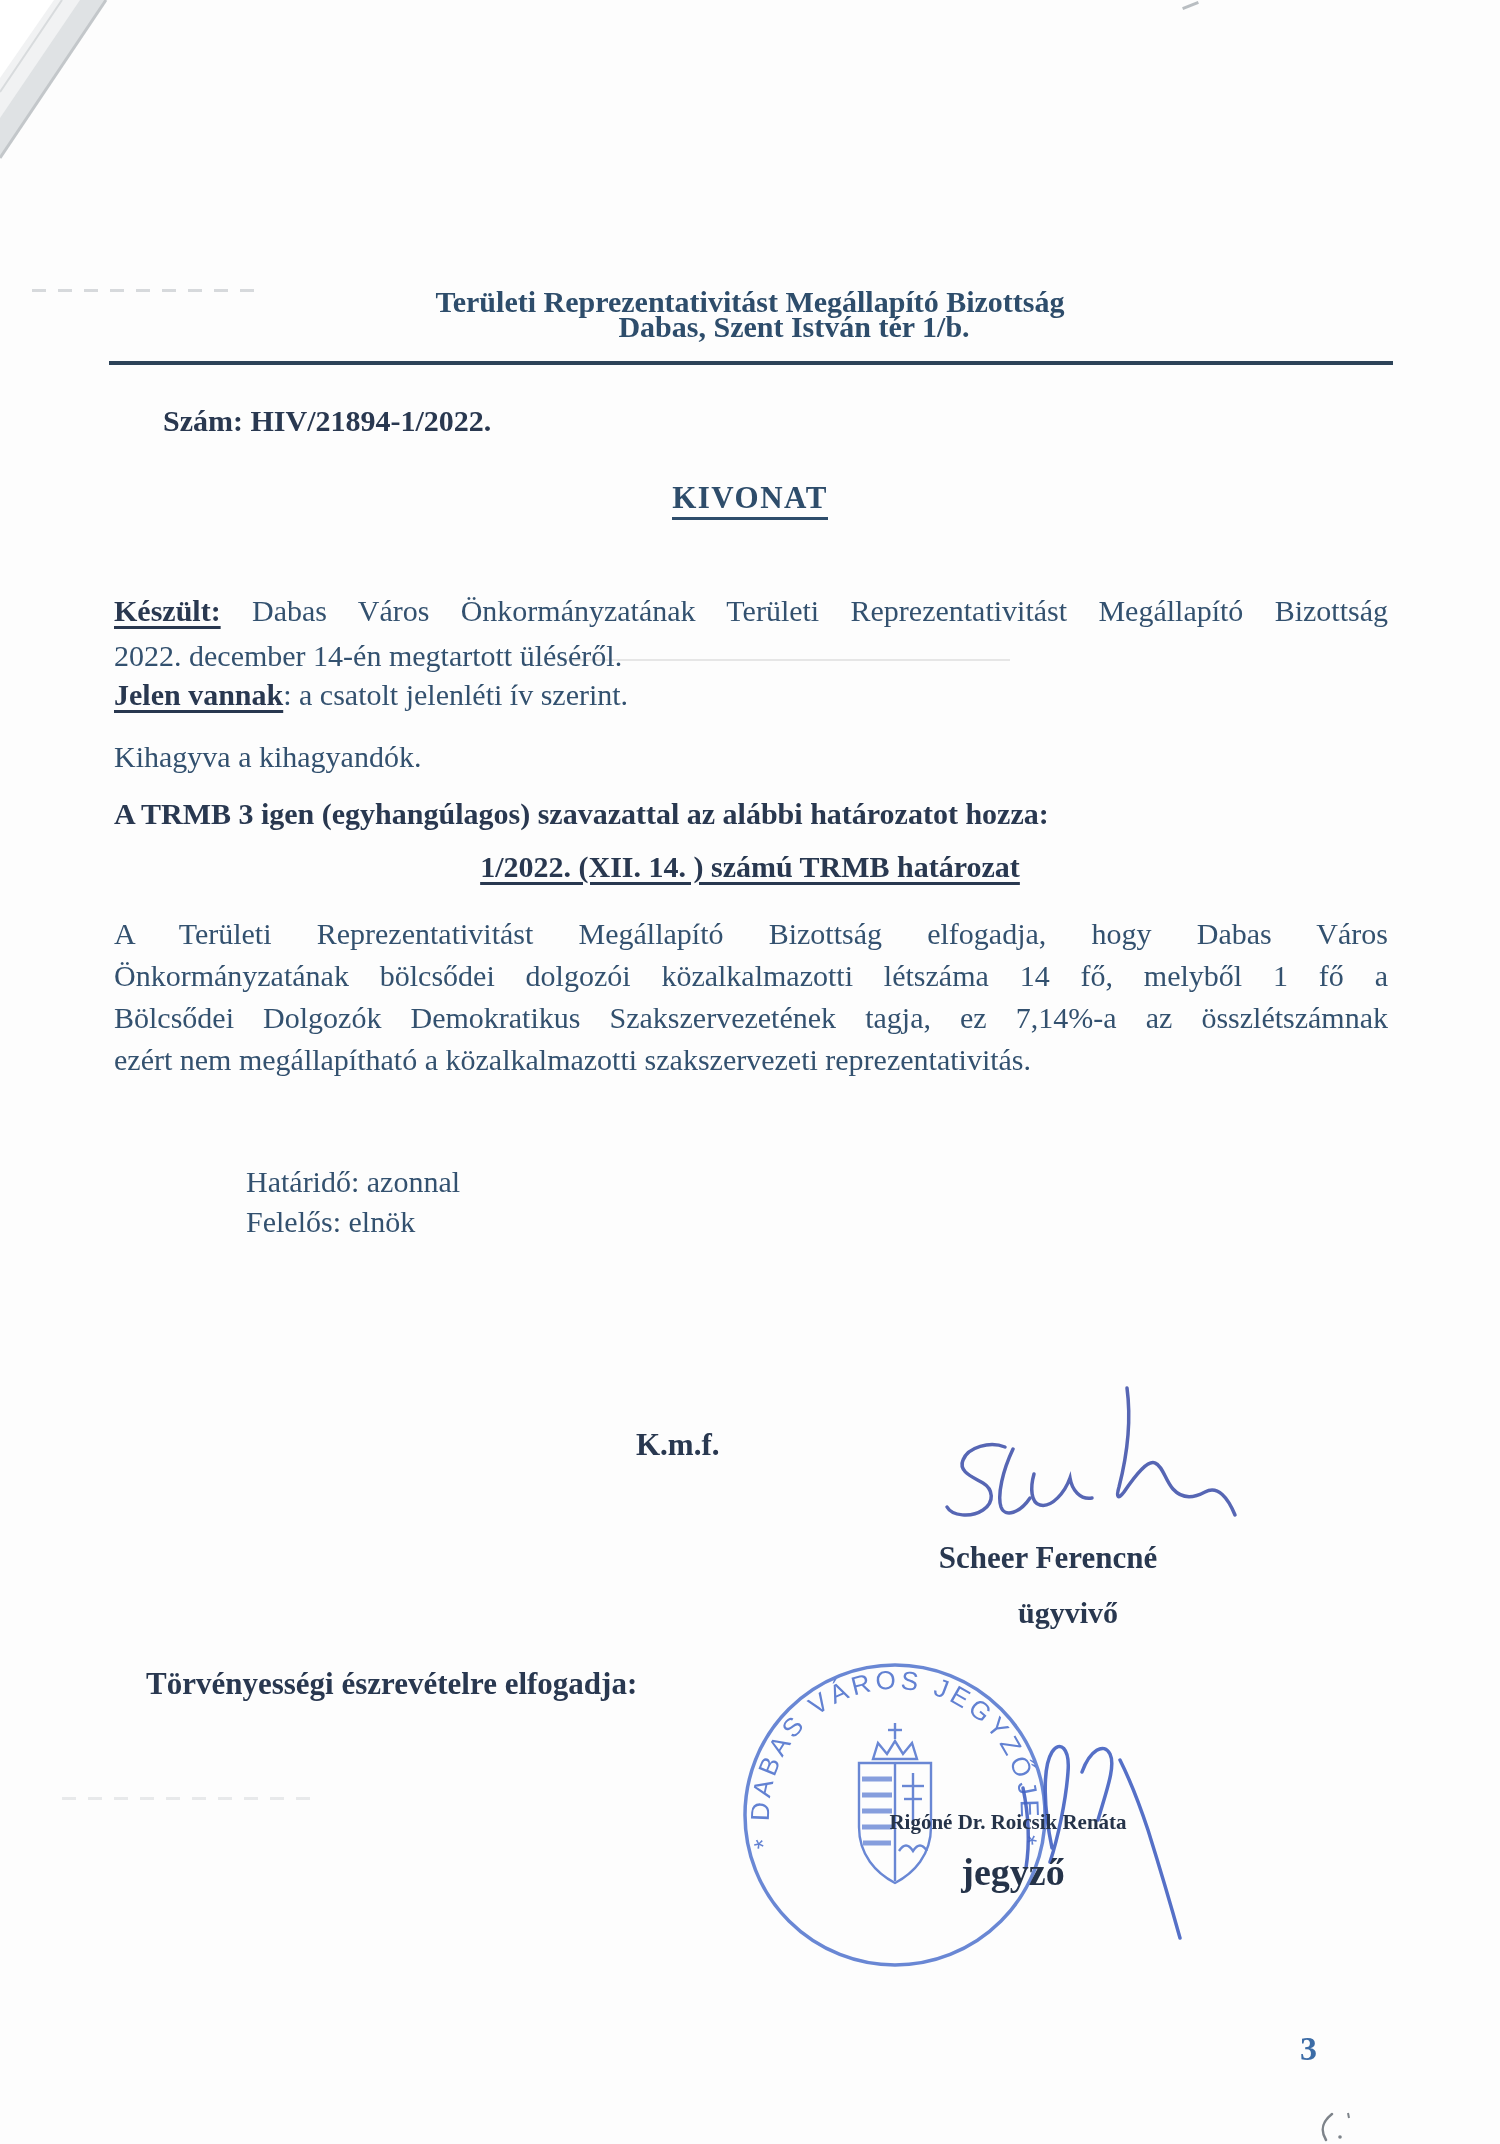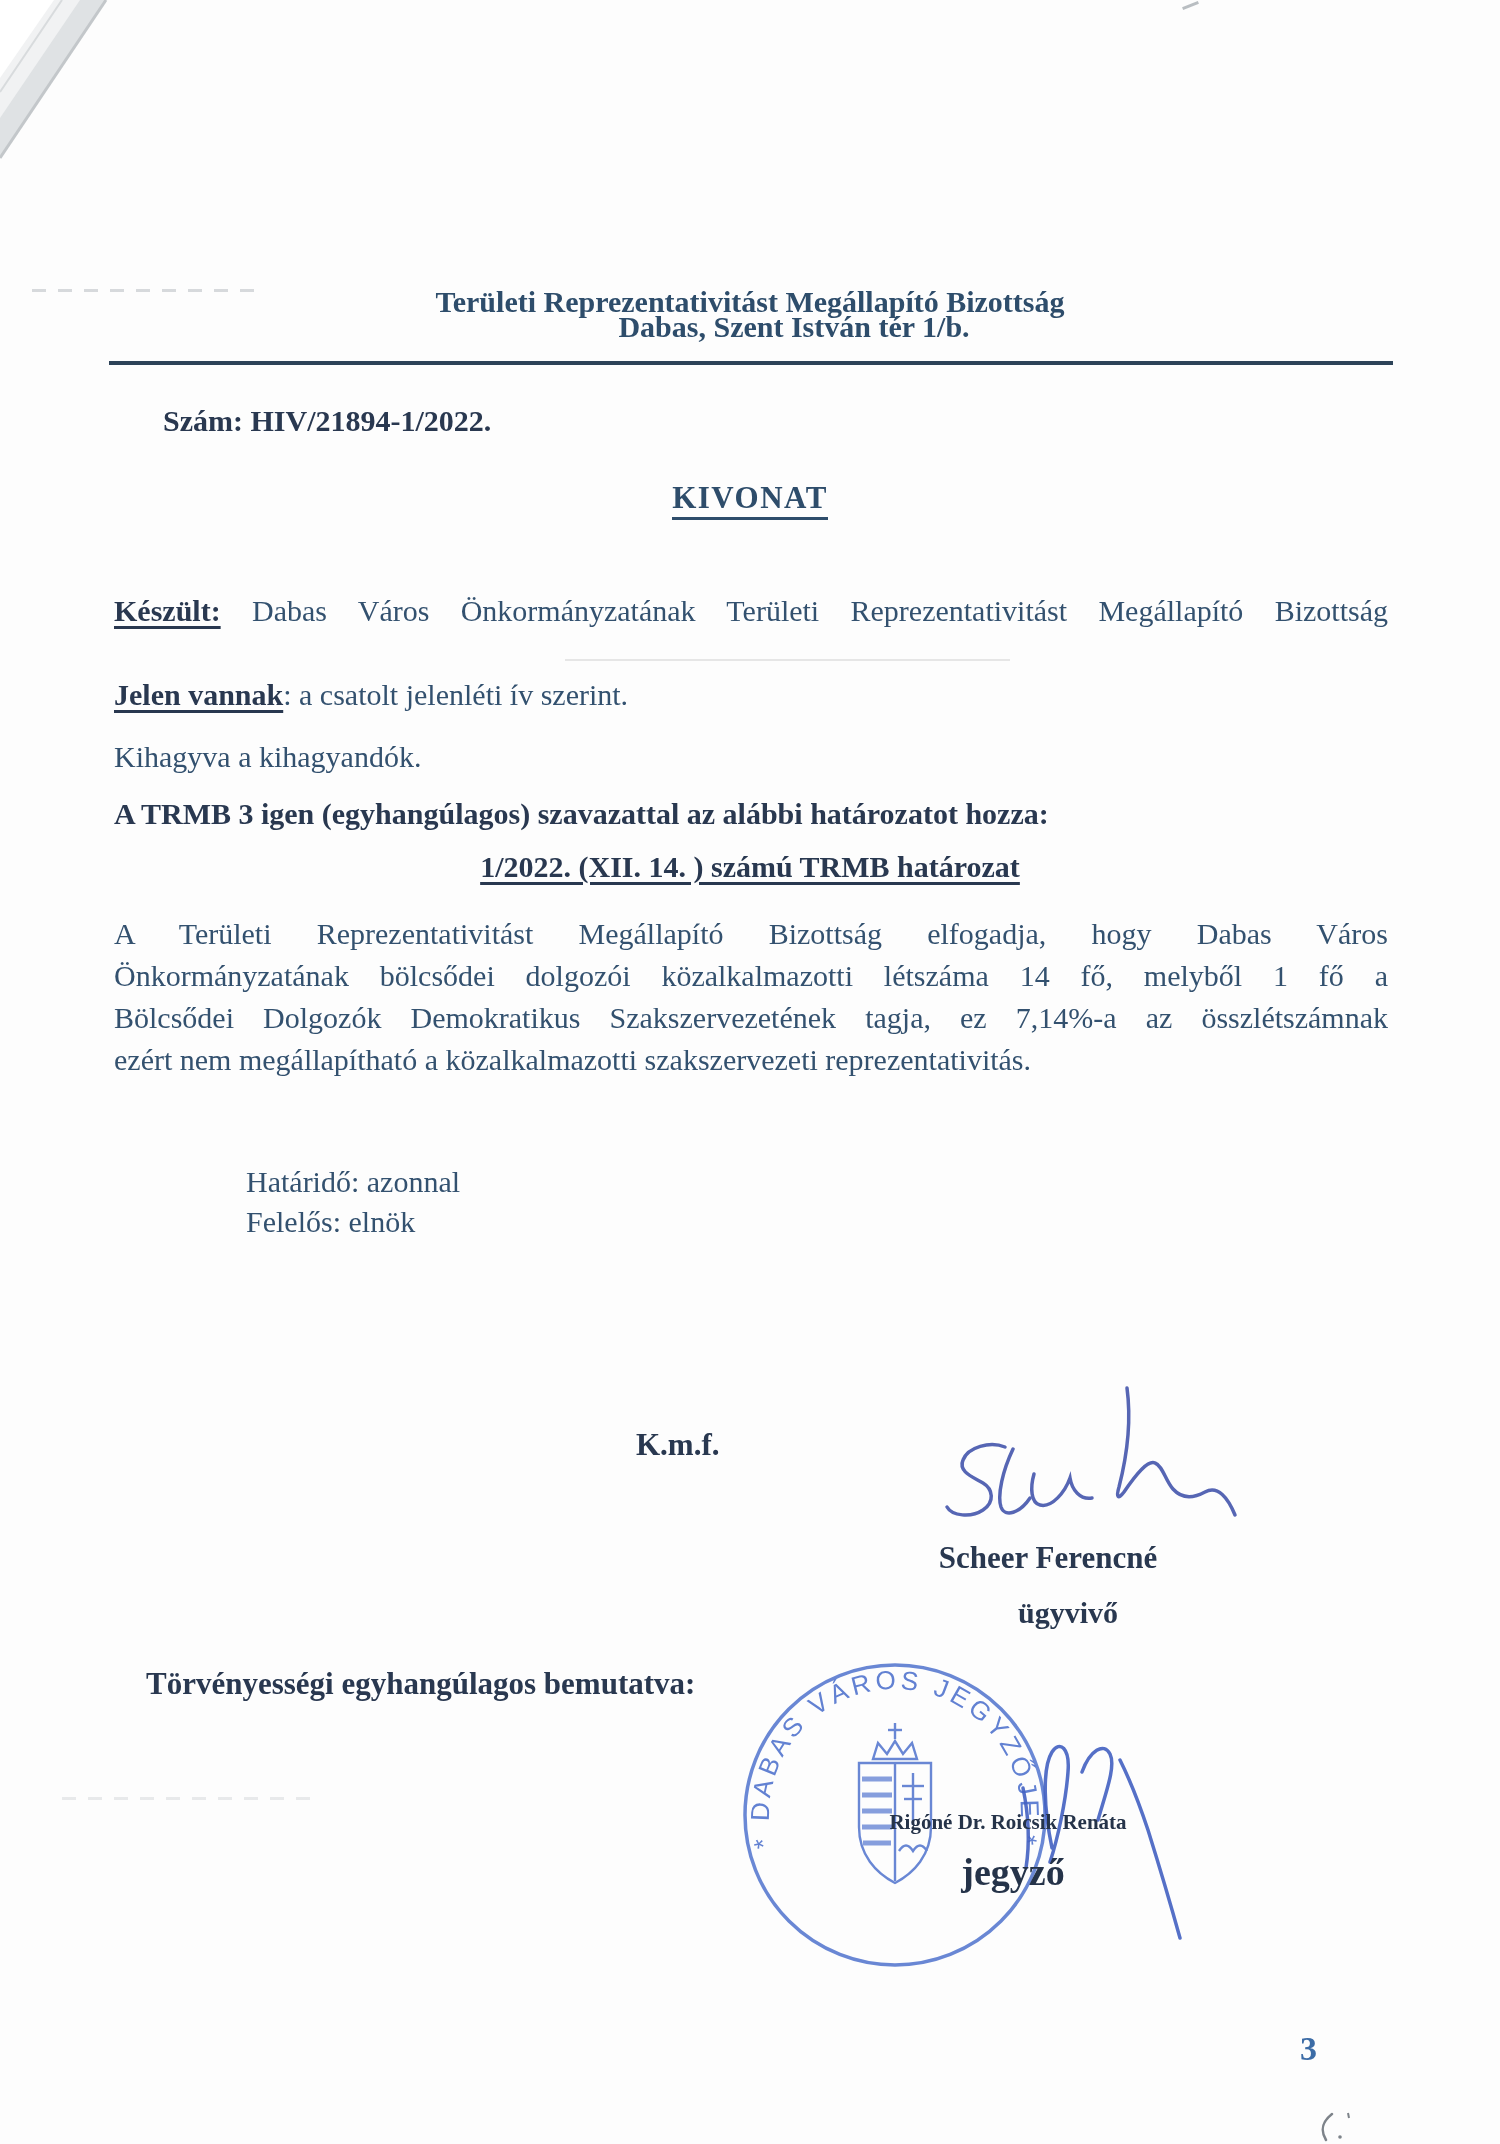--- a/index.html
+++ b/index.html
@@ -53,20 +53,21 @@
   </div>
 
   <div class="abs centerline" style="top:480px;">
     <span class="b ul" style="font-size:31px;letter-spacing:1.5px;color:#2e4d6b;">KIVONAT</span>
   </div>
 
   <div class="abs txt col stretch" style="top:592px;">
     <span class="b ul2 dark">Készült:</span>
     <span>Dabas Város Önkormányzatának Területi Reprezentativitást Megállapító Bizottság</span>
   </div>
+  <div class="abs txt col" style="top:637px;">2022. december 14-én megtartott üléséről.</div>
 
   <div class="abs txt col" style="top:676px;">
     <span class="b ul2 dark">Jelen vannak</span><span>: a csatolt jelenléti ív szerint.</span>
   </div>
   <div class="abs txt col" style="top:738px;">Kihagyva a kihagyandók.</div>
 
   <div class="abs txt b dark" style="left:114px;top:795px;">A TRMB 3 igen (egyhangúlagos) szavazattal az alábbi határozatot hozza:</div>
 
   <div class="abs centerline" style="top:850px;">
     <span class="b ul2 dark" style="font-size:30px;">1/2022. (XII. 14. ) számú TRMB határozat</span>
@@ -87,21 +88,21 @@
       <path d="M 75 72 C 60 66, 38 72, 33 85 C 28 97, 43 102, 53 108 C 63 114, 65 127, 53 135 C 41 143, 22 141, 17 132"></path>
       <path d="M 83 74 C 73 95, 67 120, 71 132 C 75 143, 90 138, 100 123"></path>
       <path d="M 104 99 C 100 113, 101 128, 110 130 C 122 133, 135 117, 140 103 C 142 115, 150 125, 162 123"></path>
       <path d="M 197 13 C 201 43, 198 77, 189 112 C 186 122, 188 125, 194 117 C 207 98, 218 85, 225 88 C 233 91, 235 105, 243 114 C 251 123, 262 124, 275 117 C 288 110, 298 123, 305 140"></path>
     </g>
   </svg>
 
   <div class="abs b dark" style="left:880px;top:1540px;width:336px;text-align:center;font-size:31px;">Scheer Ferencné</div>
   <div class="abs b dark" style="left:900px;top:1596px;width:336px;text-align:center;font-size:30px;">ügyvivő</div>
 
-  <div class="abs txt b dark" style="left:146px;top:1665px;font-size:31px;">Törvényességi egyhangúlagos bemutatva:</div>
+  <div class="abs txt b dark" style="left:146px;top:1665px;font-size:31px;">Törvényességi észrevételre elfogadja:</div>
 
   <svg class="abs" style="left:735px;top:1655px;" width="320" height="320" viewBox="0 0 320 320">
     <g stroke="#5577cf" fill="none" opacity="0.88">
       <circle cx="160" cy="160" r="150" stroke-width="3.5"></circle>
       <path id="ringpath" d="M 41.6 203.1 A 126 126 0 1 1 278.4 203.1" stroke="none"></path>
 
       <g stroke-width="2.4">
         <line x1="160" y1="68" x2="160" y2="84"></line>
         <line x1="153" y1="75" x2="167" y2="75"></line>
         <path d="M 138 104 L 143 88 L 152 99 L 160 86 L 168 99 L 177 88 L 182 104 Z"></path>

